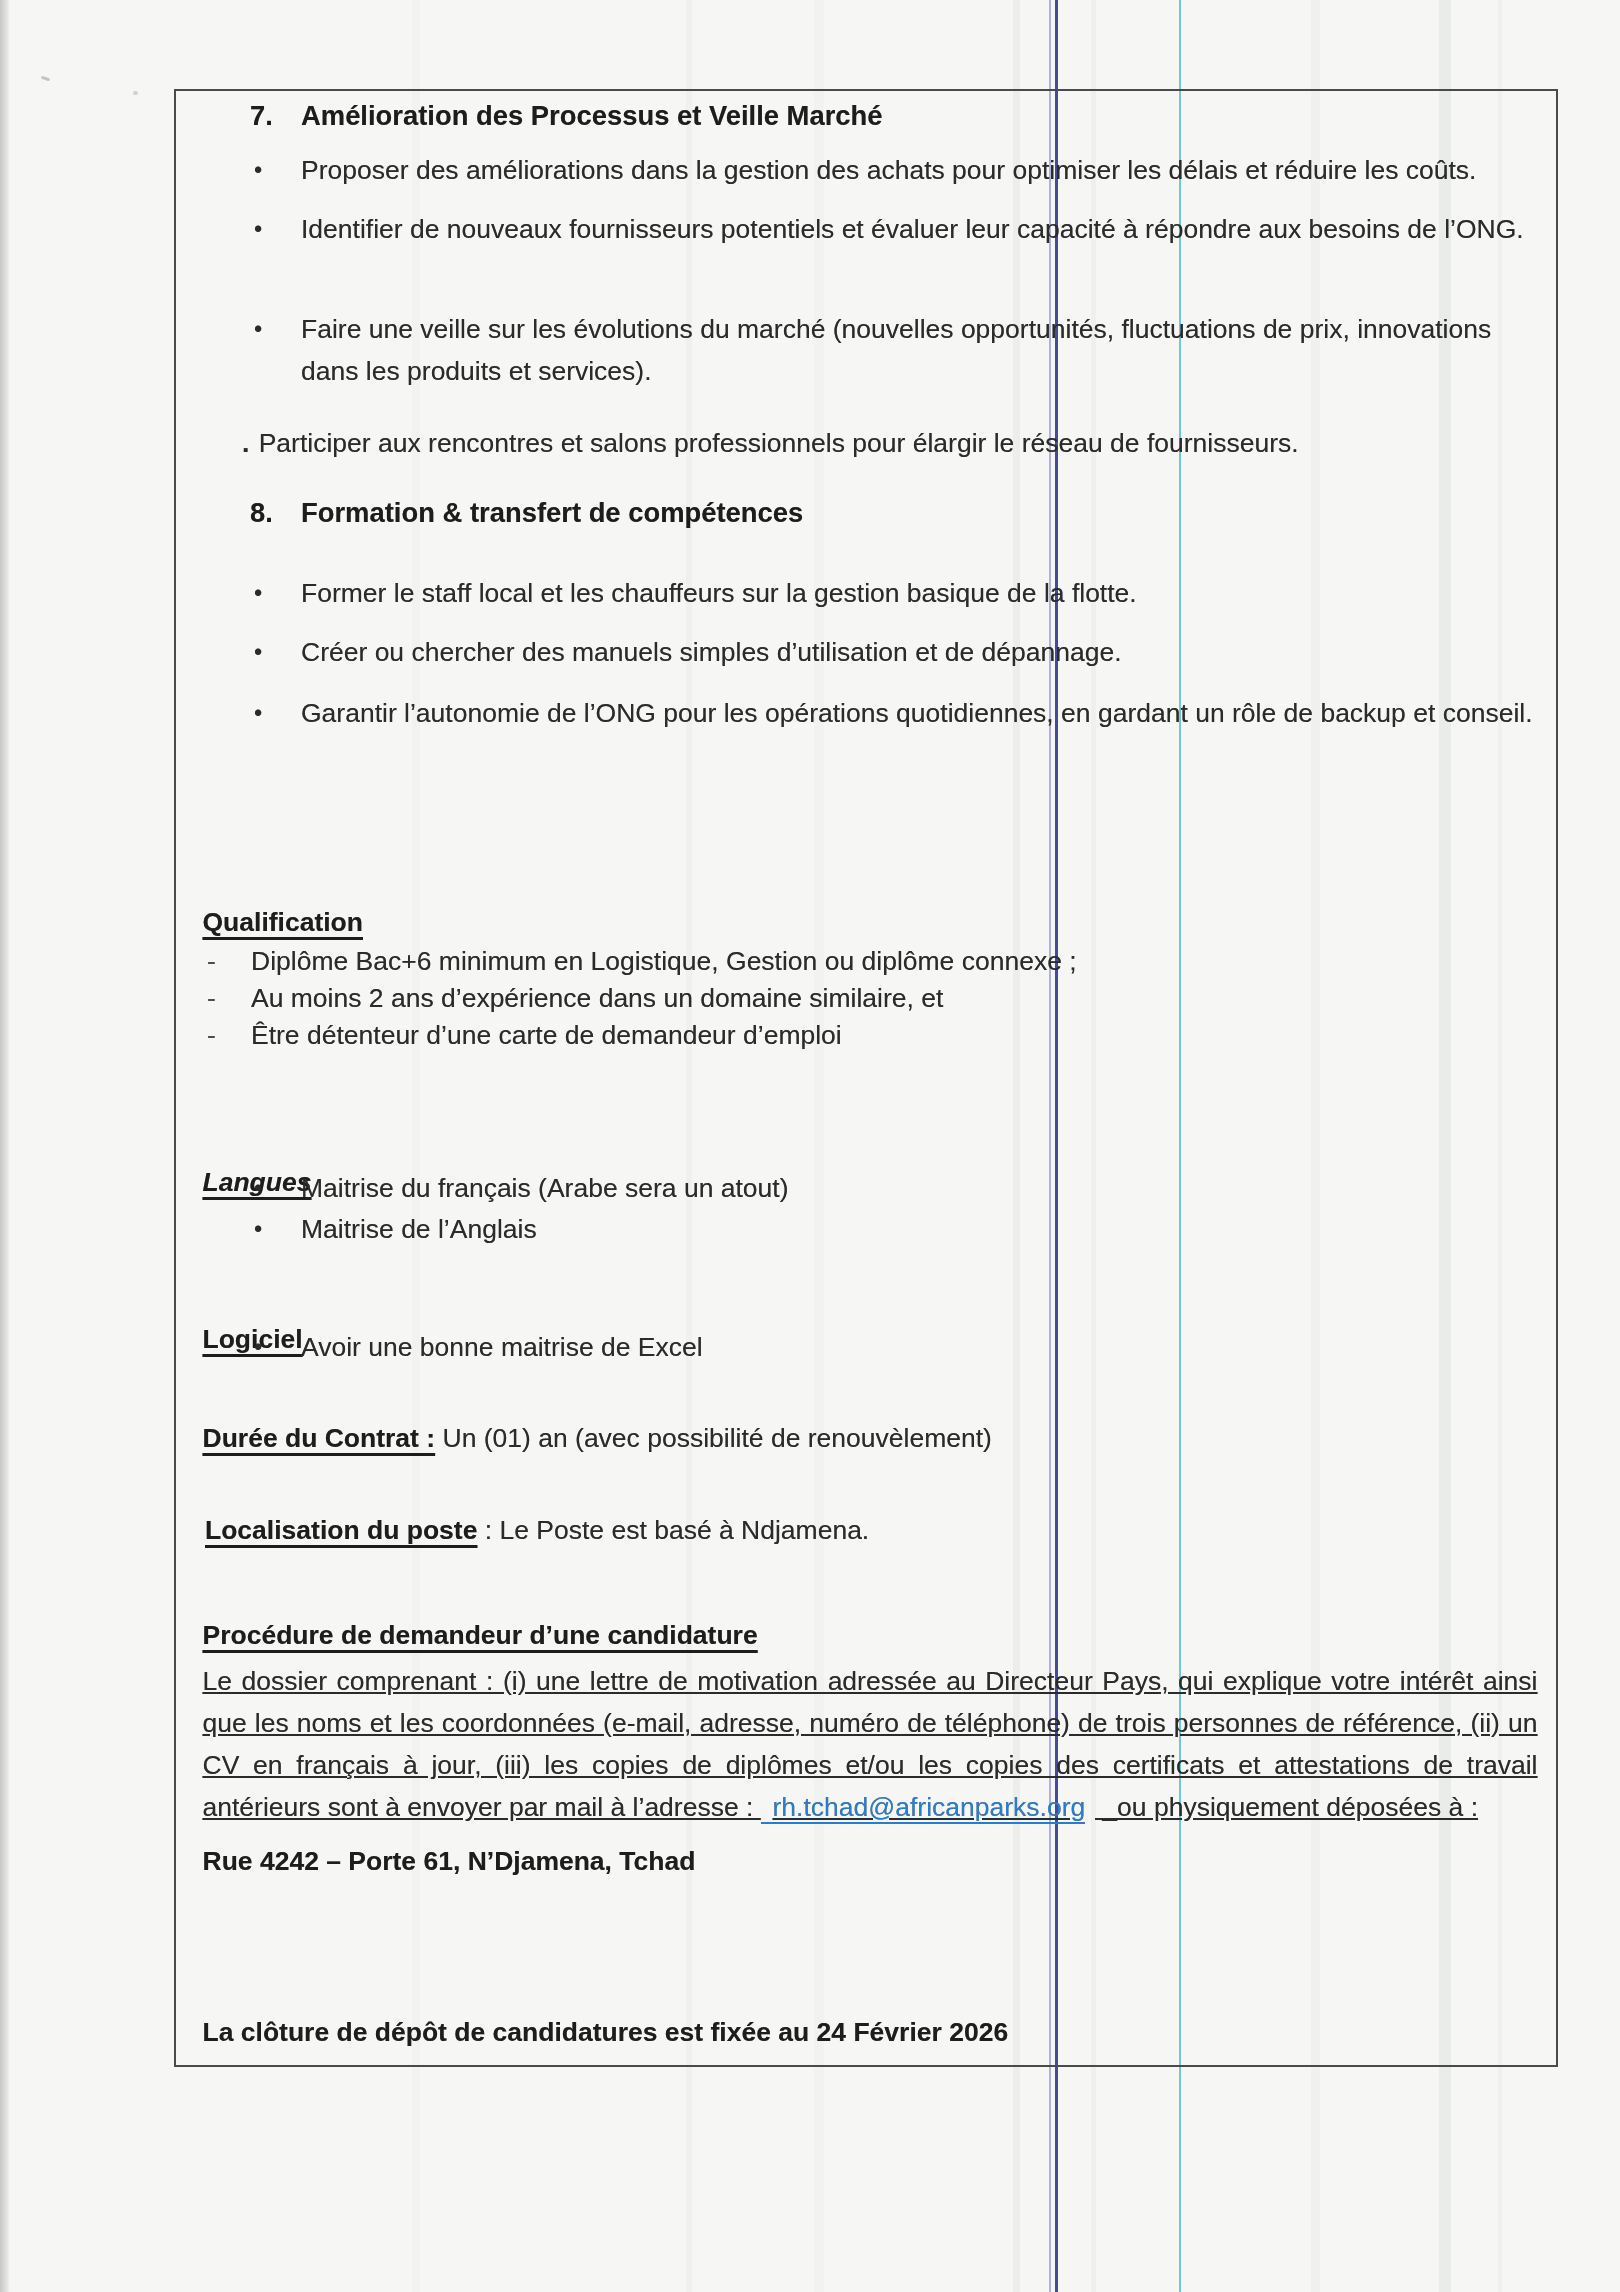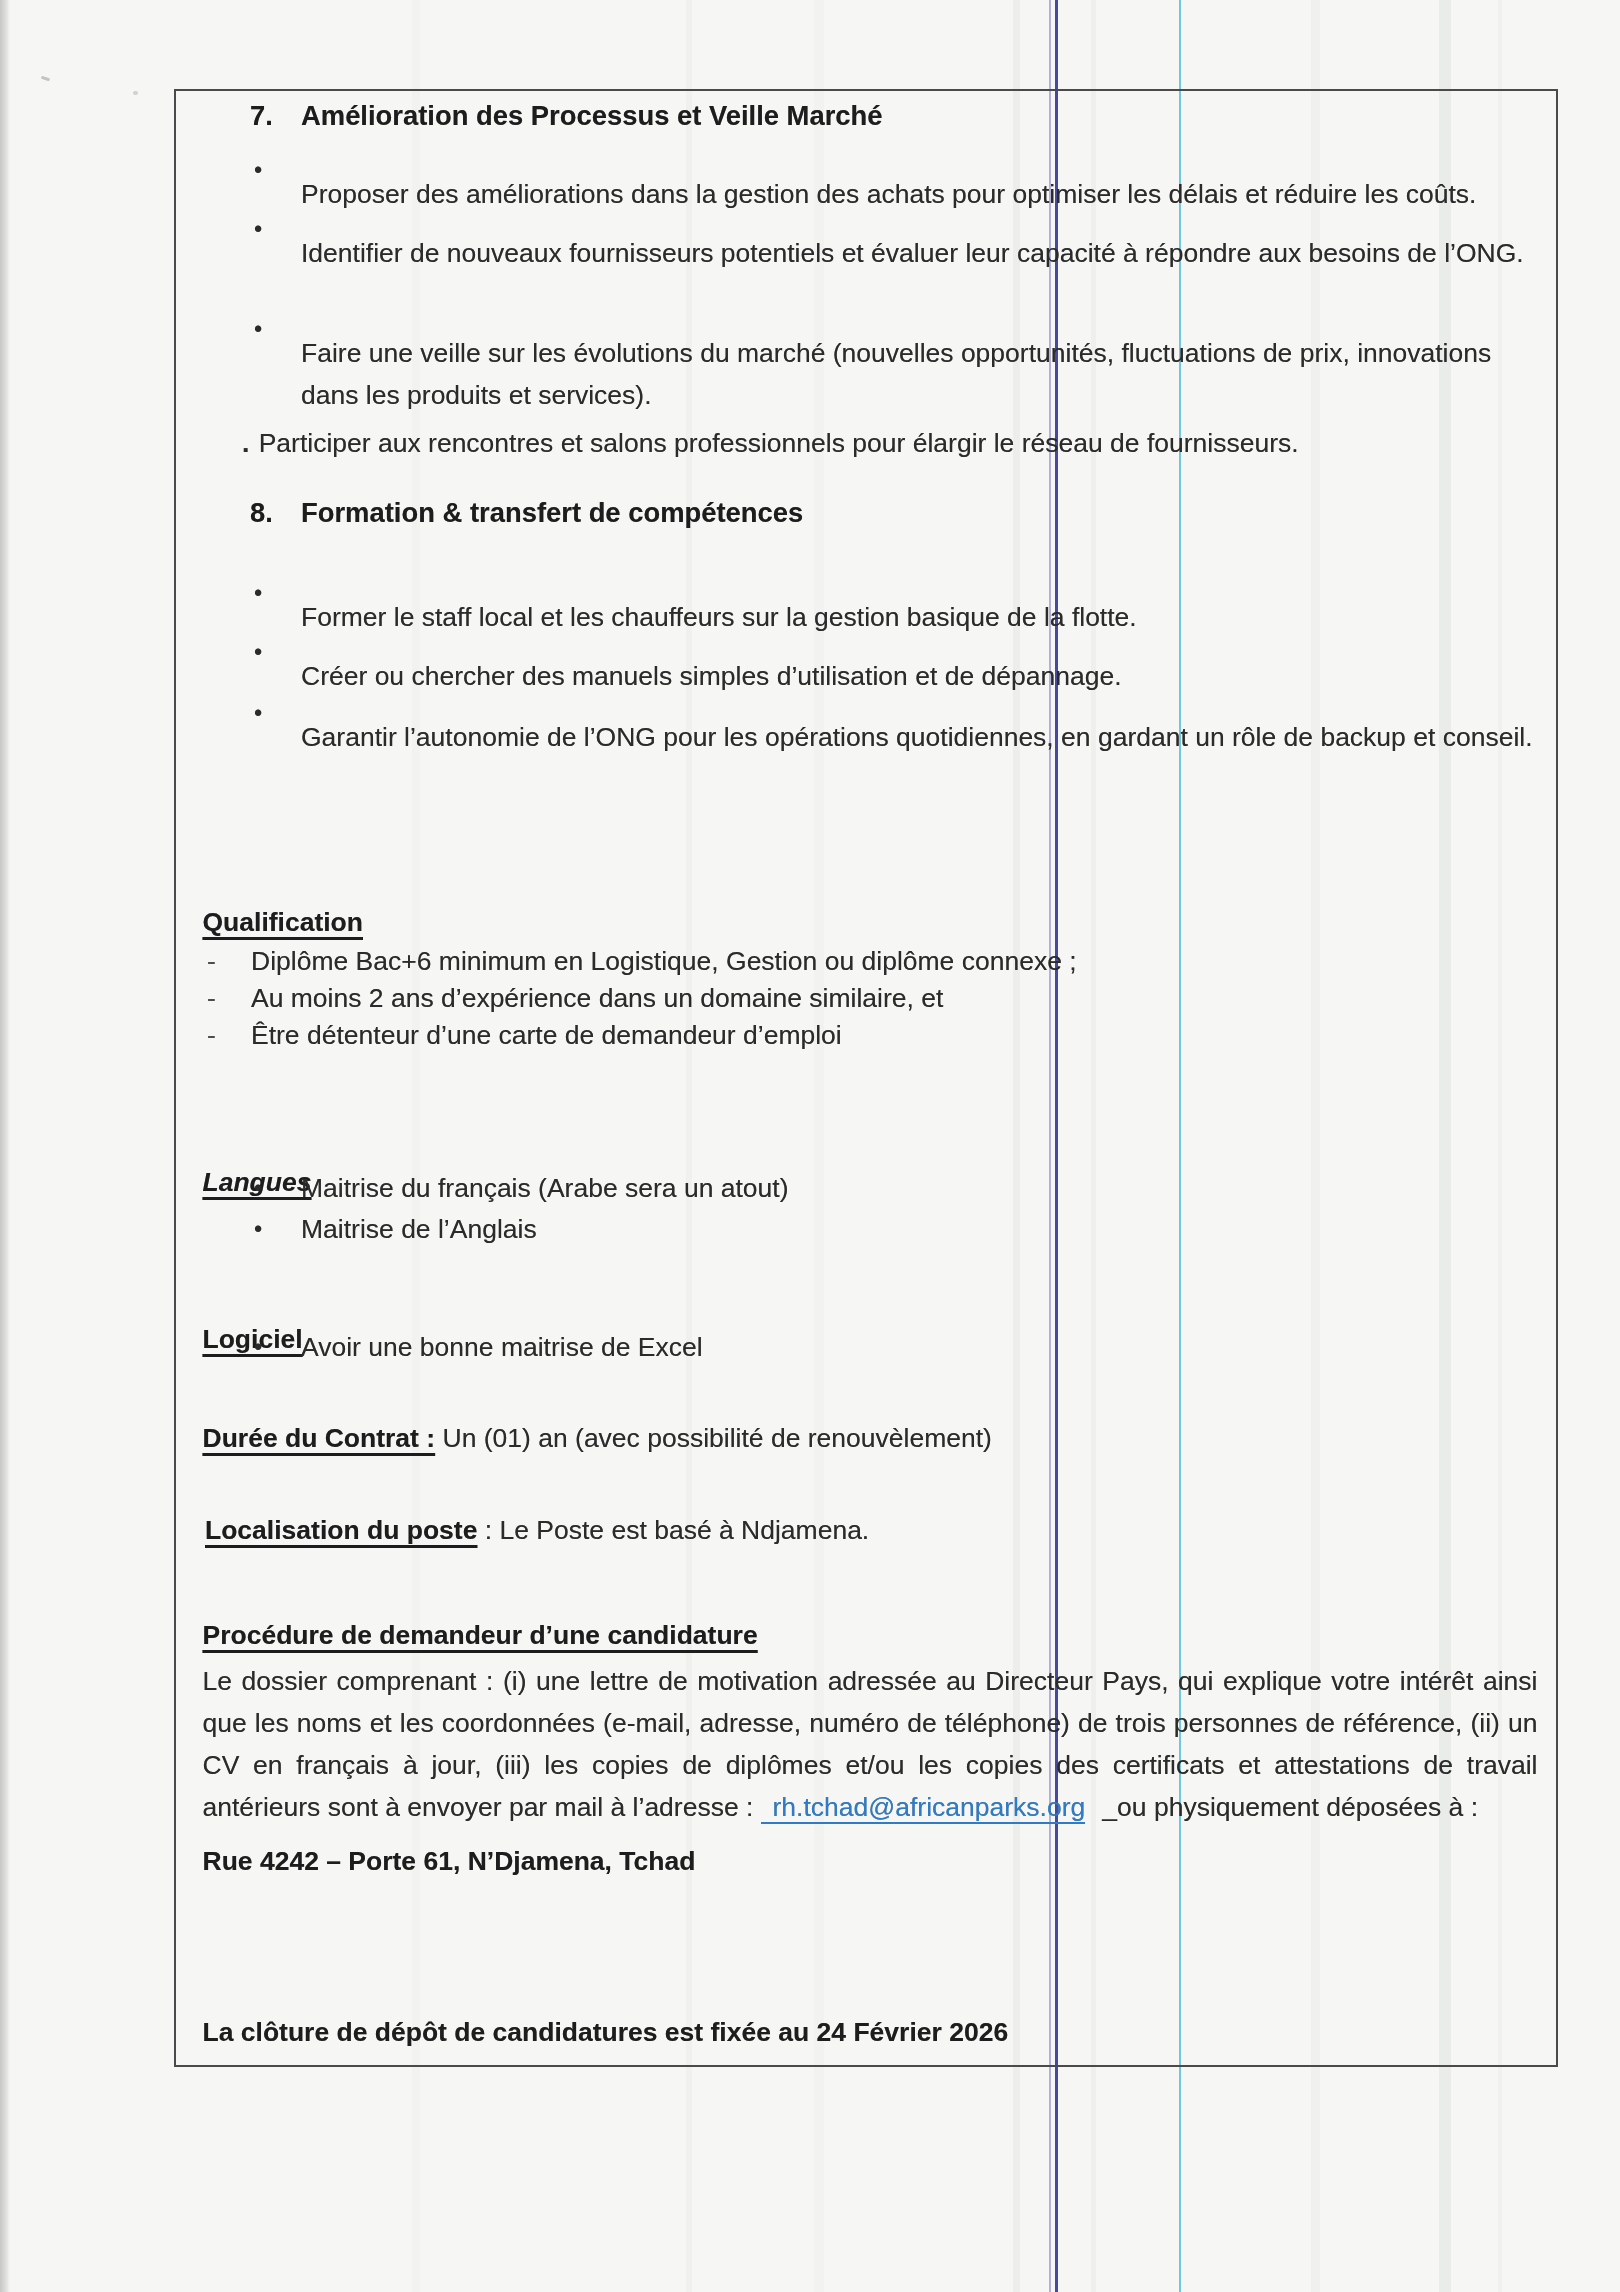--- a/index.html
+++ b/index.html
@@ -28,21 +28,21 @@
     border:2px solid #4a4a4a;
     box-sizing:border-box;
   }
   .blk{position:absolute;font-size:26.5px;line-height:42px;
        text-shadow:0 0 0.6px rgba(40,40,40,.5);}
   .bold{font-weight:bold;color:#1d1d1d;}
   .num-row{left:74px;display:flex;font-weight:bold;color:#1d1d1d;font-size:27.4px;}
   .num-row .num{width:51px;flex:0 0 51px;}
   .bullet-row{left:78px;display:flex;}
   .bullet-row .dot{width:47px;flex:0 0 47px;font-size:23.5px;}
-  .bullet-row .btext{width:1237px;margin-top:24px;}
+  .bullet-row .btext{width:1237px;}
   .dotitem-row{left:66px;display:flex;}
   .dotitem-row .smalldot{width:16.7px;flex:0 0 16.7px;font-weight:bold;}
   .uheading{
     left:26.5px;font-weight:bold;color:#1d1d1d;
     text-decoration:underline;text-decoration-thickness:2.5px;text-underline-offset:5.9px;margin-top:32px;
   }
   .dash-list{left:31px;}
   .dash-row{display:flex;line-height:37px;}
   .dash-row .dash{width:44px;flex:0 0 44px;color:#4d4d4d;}
   .sub-bullets .bullet-row{position:static;line-height:41px;}
@@ -175,21 +175,21 @@
     <div class="blk" style="top:1326px;left:26.5px;">
       <span class="label-ul">Durée du Contrat :</span><span> Un (01) an (avec possibilité de renouvèlement)</span>
     </div>
 
     <div class="blk" style="top:1418px;left:29px;">
       <span class="label-ul">Localisation du poste</span><span> : Le Poste est basé à Ndjamena.</span>
     </div>
 
     <div class="blk uheading" style="top:1491px;">Procédure de demandeur d’une candidature</div>
 
-    <div class="blk para" style="top:1569px;">
+    <div class="blk para" style="top:1569px;text-decoration:underline;">
       <span>Le dossier comprenant : (i) une lettre de motivation adressée au Directeur Pays, qui explique votre intérêt ainsi que les noms et les coordonnées (e-mail, adresse, numéro de téléphone) de trois personnes de référence, (ii) un CV en français à jour, (iii) les copies de diplômes et/ou les copies des certificats et attestations de travail antérieurs sont à envoyer par mail à l’adresse : </span><a class="email-link" href="#">rh.tchad@africanparks.org</a><span> _ou physiquement déposées à :</span>
     </div>
 
     <div class="blk addr bold" style="top:1750px;left:26.5px;">
       <div>Rue 4242 – Porte 61, N’Djamena, Tchad</div>
     </div>
 
     <div class="blk closing" style="top:1920px;">La clôture de dépôt de candidatures est fixée au 24 Février 2026</div>
 
   </div>

